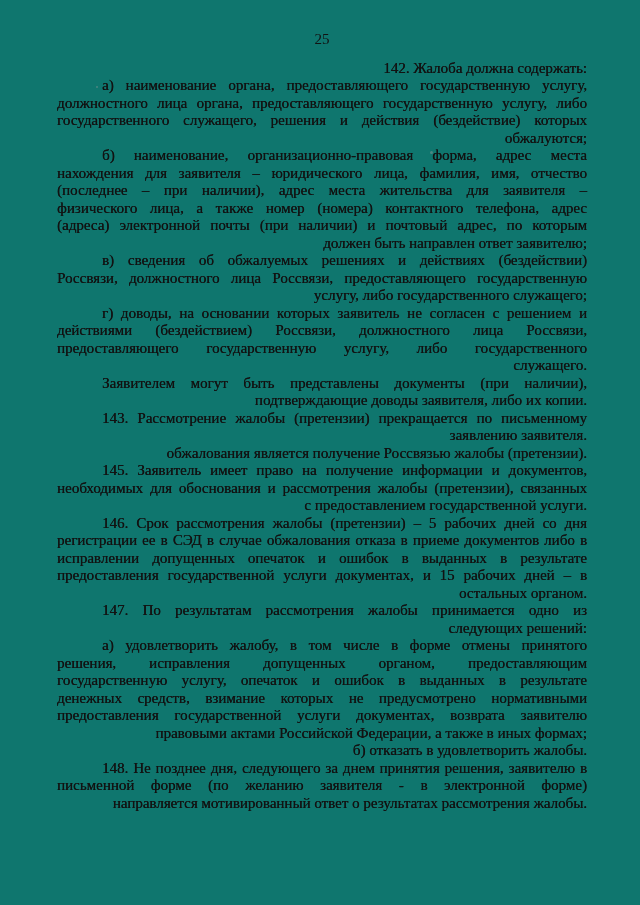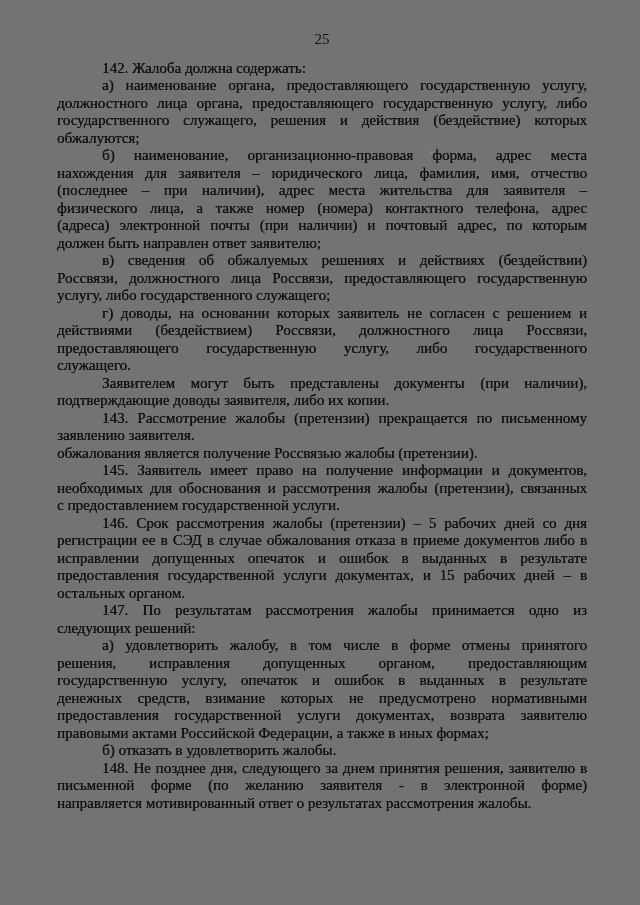--- a/index.html
+++ b/index.html
@@ -4,21 +4,21 @@
 <style>
   html, body {
     margin: 0;
     padding: 0;
     background: #ffffff;
   }
   .page {
     position: relative;
     width: 640px;
     height: 905px;
-    background: #737373;
+    background: #0f766e;
     overflow: hidden;
     font-family: "Liberation Serif", "DejaVu Serif", serif;
     color: #121212;
   }
   .page-number {
     margin-top: 31px;
     margin-left: 57px;
     width: 530px;
     text-align: center;
     font-size: 15px;
@@ -37,21 +37,21 @@
   }
   .line {
     text-align: justify;
     text-align-last: justify;
     white-space: normal;
   }
   .line.first {
     text-indent: 45px;
   }
   .line.last {
-    text-align: left;
+    text-align: right;
     text-align-last: auto;
   }
   .artifact {
     position: absolute;
     background: #9a9a9a;
     opacity: 0.45;
     border-radius: 50%;
   }
   .artifact.a1 { left: 430px; top: 151px; width: 3px; height: 3px; }
   .artifact.a2 { left: 96px;  top: 86px;  width: 2px; height: 2px; }

